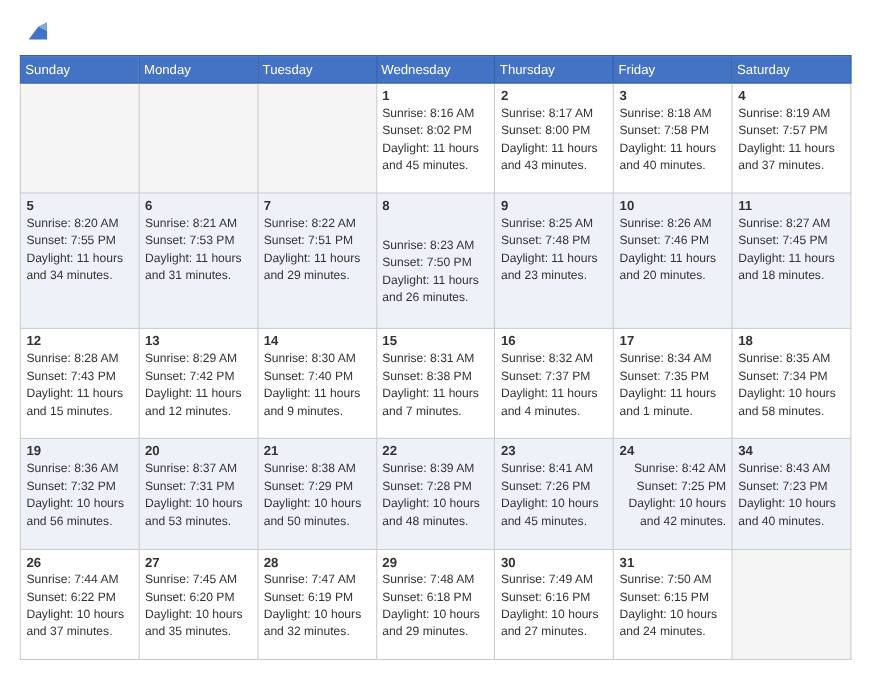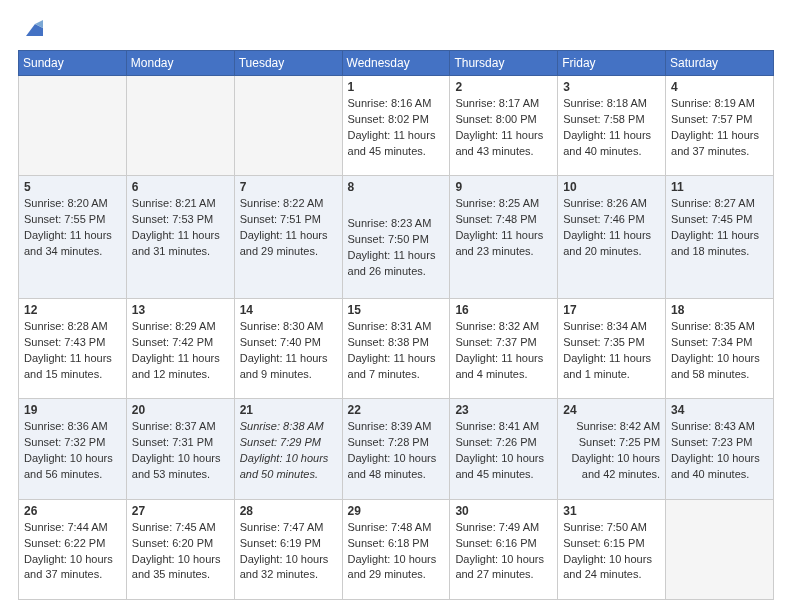--- a/index.html
+++ b/index.html
@@ -279,21 +279,21 @@
           </td>
           <td>
             <div class="day-num">20</div>
             <div class="day-info" style="white-space: pre-line;">Sunrise: 8:37 AM
 Sunset: 7:31 PM
 Daylight: 10 hours
 and 53 minutes.</div>
           </td>
           <td>
             <div class="day-num">21</div>
-            <div class="day-info" style="white-space: pre-line; font-style: italic;">Sunrise: 8:38 AM
+            <div class="day-info" style="white-space: pre-line;">Sunrise: 8:38 AM
 Sunset: 7:29 PM
 Daylight: 10 hours
 and 50 minutes.</div>
           </td>
           <td>
             <div class="day-num">22</div>
             <div class="day-info" style="white-space: pre-line;">Sunrise: 8:39 AM
 Sunset: 7:28 PM
 Daylight: 10 hours
 and 48 minutes.</div>

